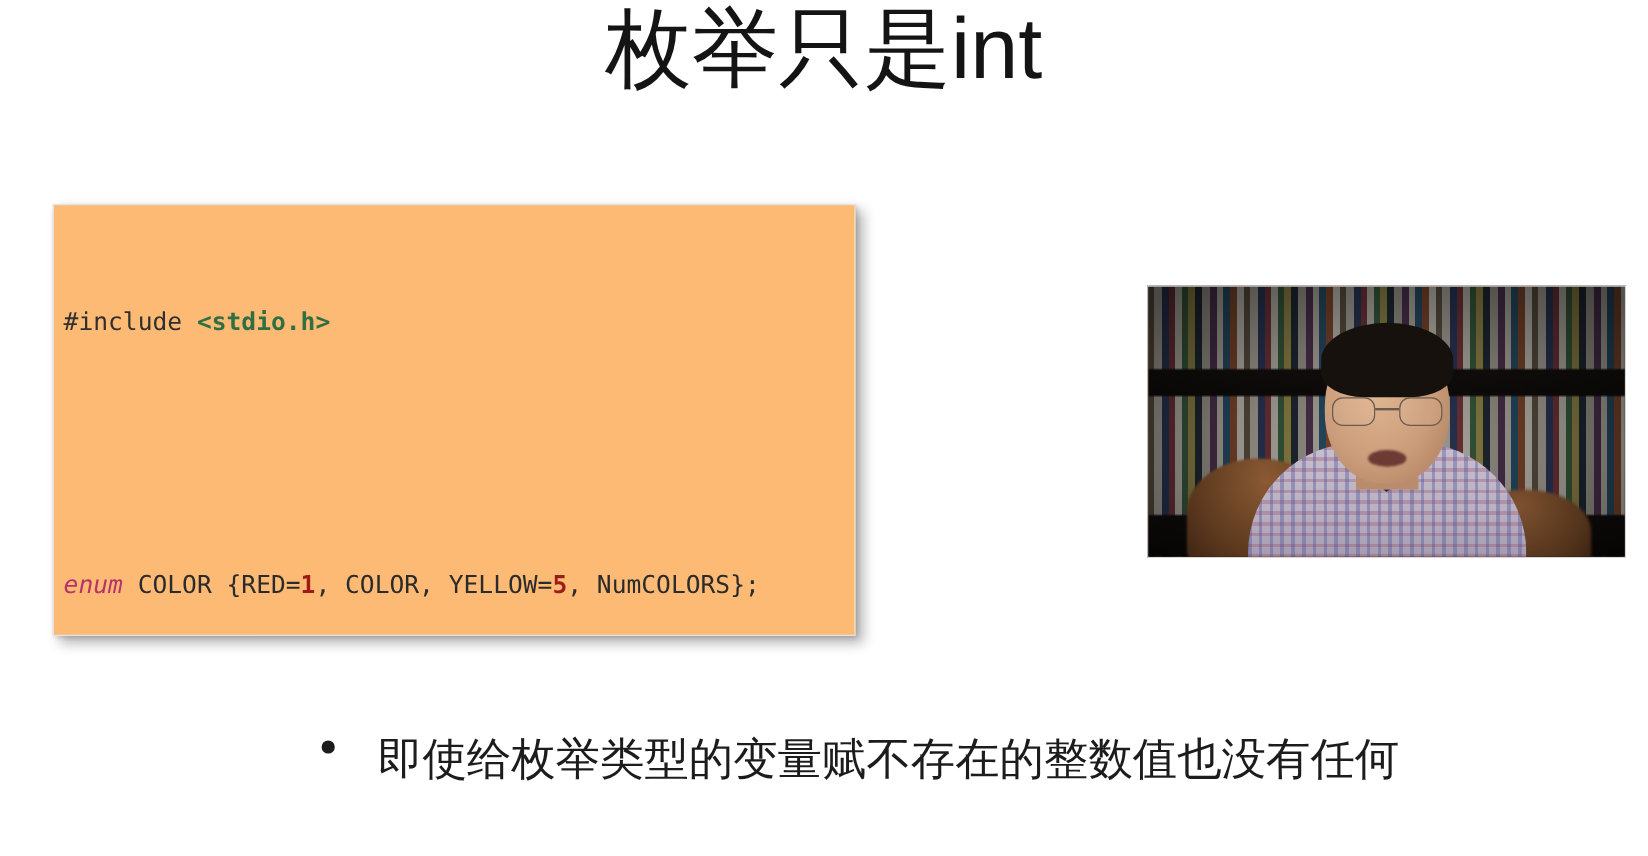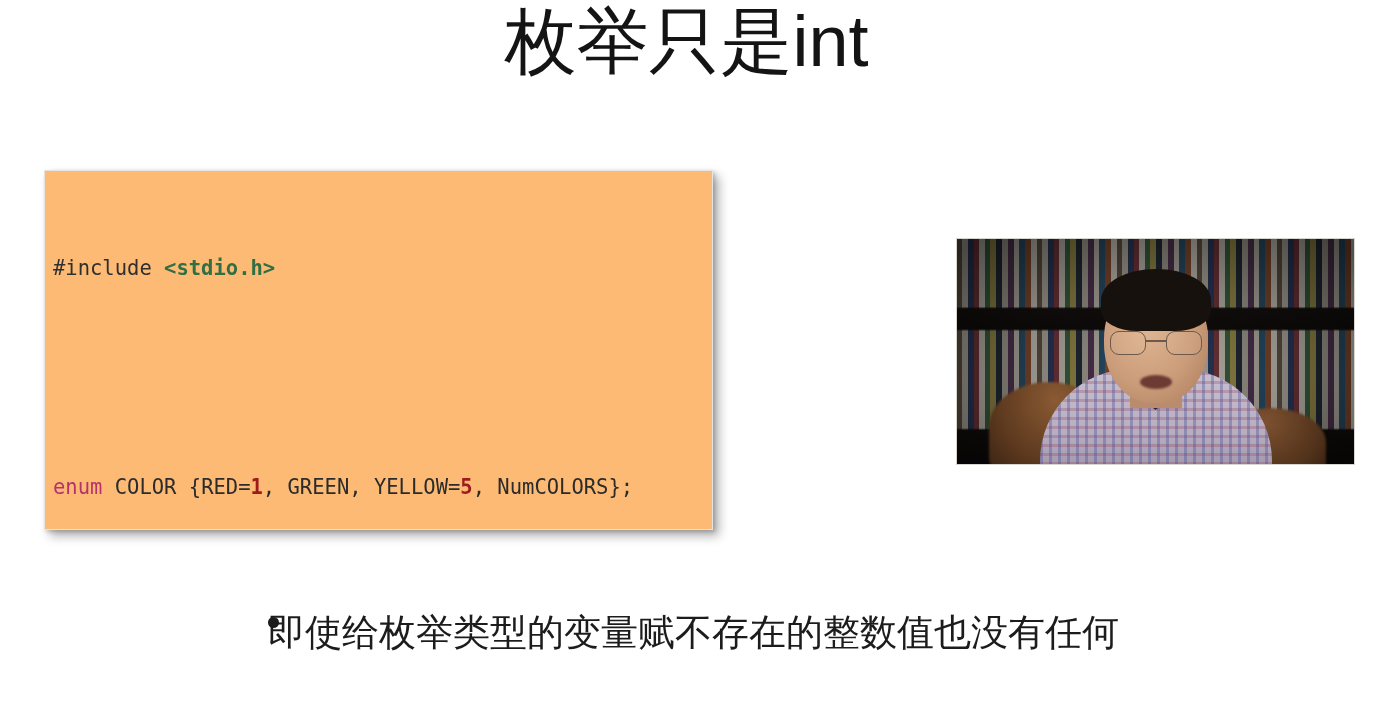--- a/index.html
+++ b/index.html
@@ -54,21 +54,21 @@
     line-height: 27.4px;
     color: #2b2b2b;
     white-space: pre;
     letter-spacing: 0px;
   }
   .code-line { height: 27.4px; }
   .code-line.blank { height: 27.4px; }
 
   
   .tok-plain   { color: #2b2b2b; }
-  .tok-kw      { color: #b5326a; }
+  .tok-kw      { color: #b5326a; font-style: italic; }
   .tok-preproc { color: #2f2f2f; }
   .tok-inc     { color: #2f6f43; font-weight: bold; }
   .tok-num     { color: #9c1b1b; font-weight: bold; }
 
   
   #webcam-overlay {
     position: absolute;
     left: 956px;
     top: 238px;
     width: 399px;
@@ -241,37 +241,38 @@
   #bullet-block .marker {
     position: absolute;
     left: 0;
     top: 9px;
     width: 11px;
     height: 11px;
     background: #1c1c1c;
     border-radius: 50%;
   }
   #bullet-block .bullet-text {
+    margin-left: 47px;
     display: block;
   }
   .bullet-line { display: block; white-space: nowrap; }
 </style>
 </head>
 <body>
 
 <div id="slide-title">枚举只是int</div>
 
 <div id="code-card">
   <div id="code-listing">
 
     <div class="code-line"><span class="tok-preproc">#include</span><span class="tok-plain"> </span><span class="tok-inc">&lt;stdio.h&gt;</span></div>
 
     <div class="code-line blank"> </div>
 
-    <div class="code-line"><span class="tok-kw">enum</span><span class="tok-plain"> </span><span class="tok-plain">COLOR</span><span class="tok-plain"> {</span><span class="tok-plain">RED=</span><span class="tok-num">1</span><span class="tok-plain">, GREEN, </span><span class="tok-plain">YELLOW=</span><span class="tok-num">5</span><span class="tok-plain">, NumCOLORS};</span></div>
+    <div class="code-line"><span class="tok-kw">enum</span><span class="tok-plain"> </span><span class="tok-plain">COLOR</span><span class="tok-plain"> {</span><span class="tok-plain">RED=</span><span class="tok-num">1</span><span class="tok-plain">, COLOR, </span><span class="tok-plain">YELLOW=</span><span class="tok-num">5</span><span class="tok-plain">, NumCOLORS};</span></div>
 
     
 
     
 
     
 
     
 
     

